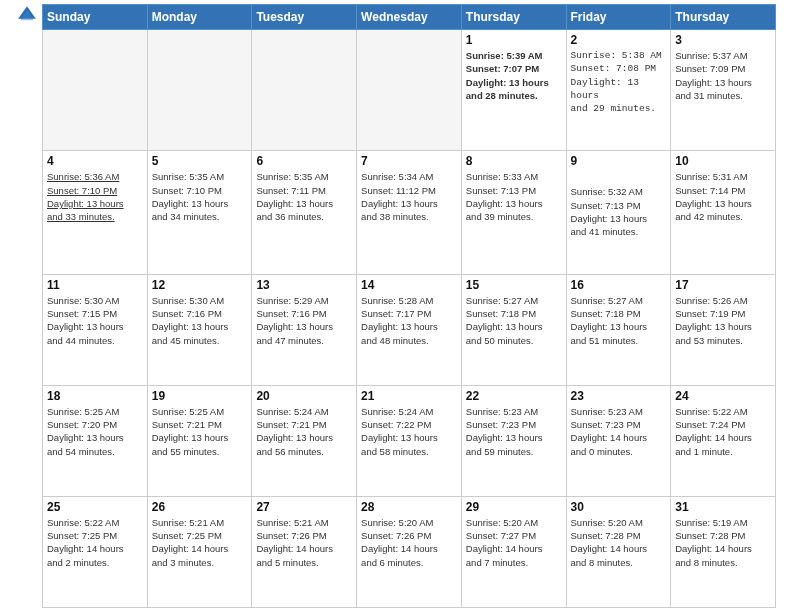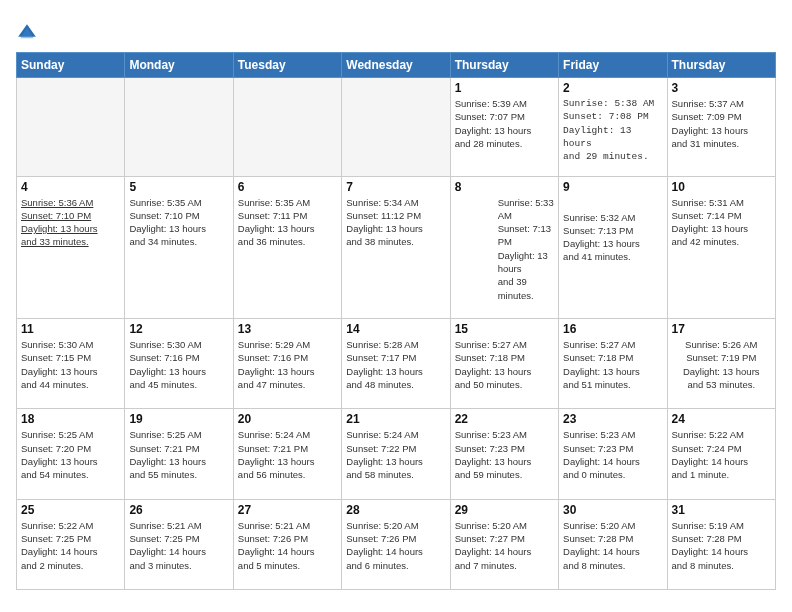--- a/index.html
+++ b/index.html
@@ -6,23 +6,22 @@
     body {
       font-family: Arial, sans-serif;
       background: #fff;
       width: 792px;
       height: 612px;
       overflow: hidden;
     }
     .page {
       width: 792px;
       height: 612px;
-      padding: 22px 16px;
+      padding: 4px 16px;
       display: flex;
-      flex-direction: column;
     }
     .header {
       display: flex;
       justify-content: space-between;
       align-items: flex-start;
       margin-bottom: 8px;
     }
     .logo {
       display: flex;
       align-items: center;
@@ -131,21 +130,21 @@
         </tr>
     </thead>
     <tbody id="cal-body">
     <tr>
           <td class="empty"></td>
           <td class="empty"></td>
           <td class="empty"></td>
           <td class="empty"></td>
           <td>
             <span class="day-num">1</span>
-            <div class="day-info" style="white-space: pre-line;">Sunrise: 5:39 AM
+            <div class="day-info" style="white-space: pre-line; font-weight: bold;">Sunrise: 5:39 AM
 Sunset: 7:07 PM
 Daylight: 13 hours
 and 28 minutes.</div>
           </td>
           <td>
             <span class="day-num">2</span>
             <div class="day-info" style="white-space: pre-line; font-family: Liberation Mono, monospace;">Sunrise: 5:38 AM
 Sunset: 7:08 PM
 Daylight: 13 hours
 and 29 minutes.</div>
@@ -182,21 +181,21 @@
           </td>
           <td>
             <span class="day-num">7</span>
             <div class="day-info" style="white-space: pre-line;">Sunrise: 5:34 AM
 Sunset: 11:12 PM
 Daylight: 13 hours
 and 38 minutes.</div>
           </td>
           <td>
             <span class="day-num">8</span>
-            <div class="day-info" style="white-space: pre-line; margin-left: 43px;">Sunrise: 5:33 AM
+            <div class="day-info" style="white-space: pre-line;">Sunrise: 5:33 AM
 Sunset: 7:13 PM
 Daylight: 13 hours
 and 39 minutes.</div>
           </td>
           <td>
             <span class="day-num">9</span>
             <div class="day-info" style="white-space: pre-line; margin-top: 17px;">Sunrise: 5:32 AM
 Sunset: 7:13 PM
 Daylight: 13 hours
 and 41 minutes.</div>
@@ -247,21 +246,21 @@
           </td>
           <td>
             <span class="day-num">16</span>
             <div class="day-info" style="white-space: pre-line;">Sunrise: 5:27 AM
 Sunset: 7:18 PM
 Daylight: 13 hours
 and 51 minutes.</div>
           </td>
           <td>
             <span class="day-num">17</span>
-            <div class="day-info" style="white-space: pre-line; text-align: center;">Sunrise: 5:26 AM
+            <div class="day-info" style="white-space: pre-line;">Sunrise: 5:26 AM
 Sunset: 7:19 PM
 Daylight: 13 hours
 and 53 minutes.</div>
           </td>
         </tr>
         <tr>
           <td>
             <span class="day-num">18</span>
             <div class="day-info" style="white-space: pre-line;">Sunrise: 5:25 AM
 Sunset: 7:20 PM

